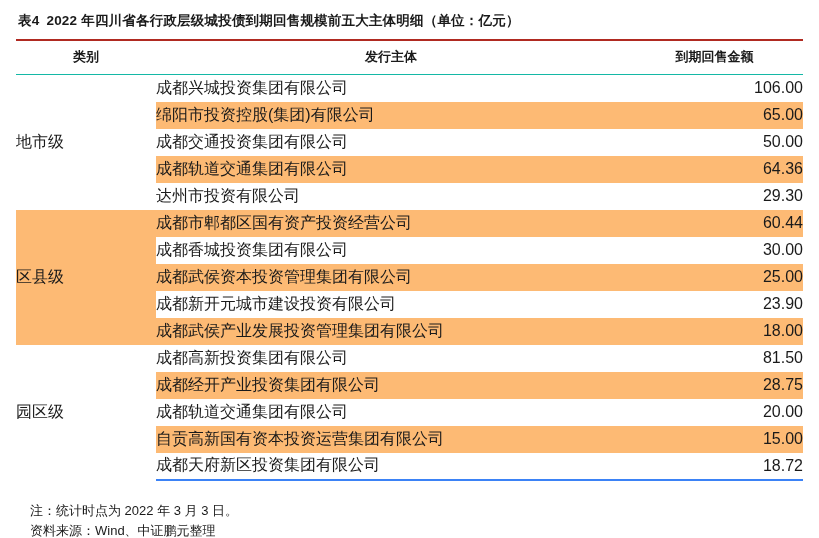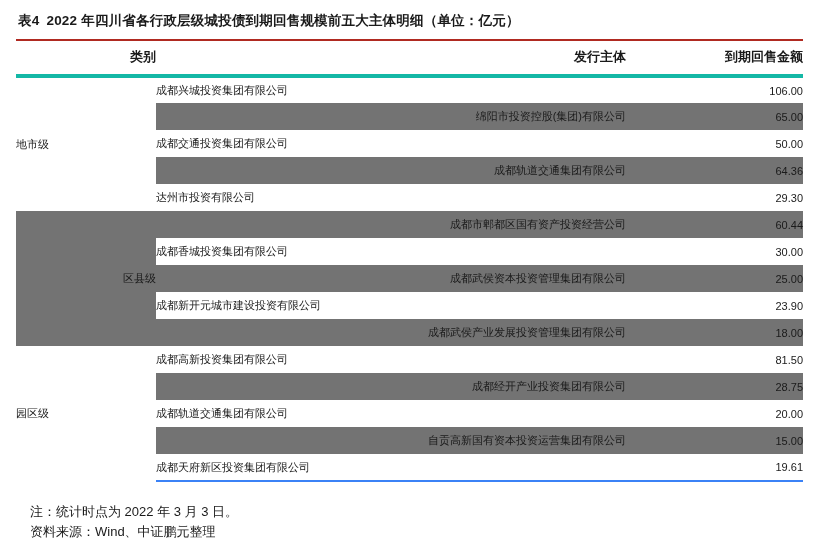--- a/index.html
+++ b/index.html
@@ -39,23 +39,23 @@
     border-collapse: collapse;
     table-layout: fixed;
     font-size: 12.5px;
   }
   table.data-table thead th {
     font-size: 13px;
     font-weight: bold;
     color: #1a1a1a;
     padding: 7px 0 8px 0;
     border-top: 2px solid #b02a21;
-    border-bottom: 4px solid #14b8a6;
+    border-bottom: 1px solid #14b8a6;
     background: #ffffff;
-    text-align: right;
+    text-align: center;
   }
   th.col-type, td.col-type {
     width: 140px;
     padding-left: 12px;
     box-sizing: border-box;
   }
   th.col-entity, td.col-entity {
     width: 470px;
     padding-left: 18px;
     box-sizing: border-box;
@@ -65,25 +65,24 @@
     text-align: right;
     padding-right: 14px;
     box-sizing: border-box;
     margin-top: 47px;
   }
   table.data-table tbody td {
     height: 27px;
     padding: 0;
     vertical-align: middle;
     color: #1a1a1a;
-    font-size: 11px;
+    font-size: 16px;
   }
   tbody tr.shade td {
-    background: #737373;
-    text-align: right;
+    background: #fdba74;
   }
   td.col-type {
     font-size: 12.5px;
     vertical-align: middle;
   }
   td.group-cell {
     border-right: none;
     margin-top: 28px;
   }
   .group-shade {
@@ -179,21 +178,21 @@
       <tr>
         <td class="col-entity">成都轨道交通集团有限公司</td>
         <td class="col-amount">20.00</td>
       </tr>
       <tr class="shade">
         <td class="col-entity">自贡高新国有资本投资运营集团有限公司</td>
         <td class="col-amount">15.00</td>
       </tr>
       <tr class="last-row">
         <td class="col-entity">成都天府新区投资集团有限公司</td>
-        <td class="col-amount">19.61</td>
+        <td class="col-amount">18.72</td>
       </tr>
 
     </tbody>
   </table>
 
   <div class="notes">
     <div class="note-line">注：统计时点为 2022 年 3 月 3 日。</div>
     <div class="note-line">资料来源：Wind、中证鹏元整理</div>
   </div>
 

